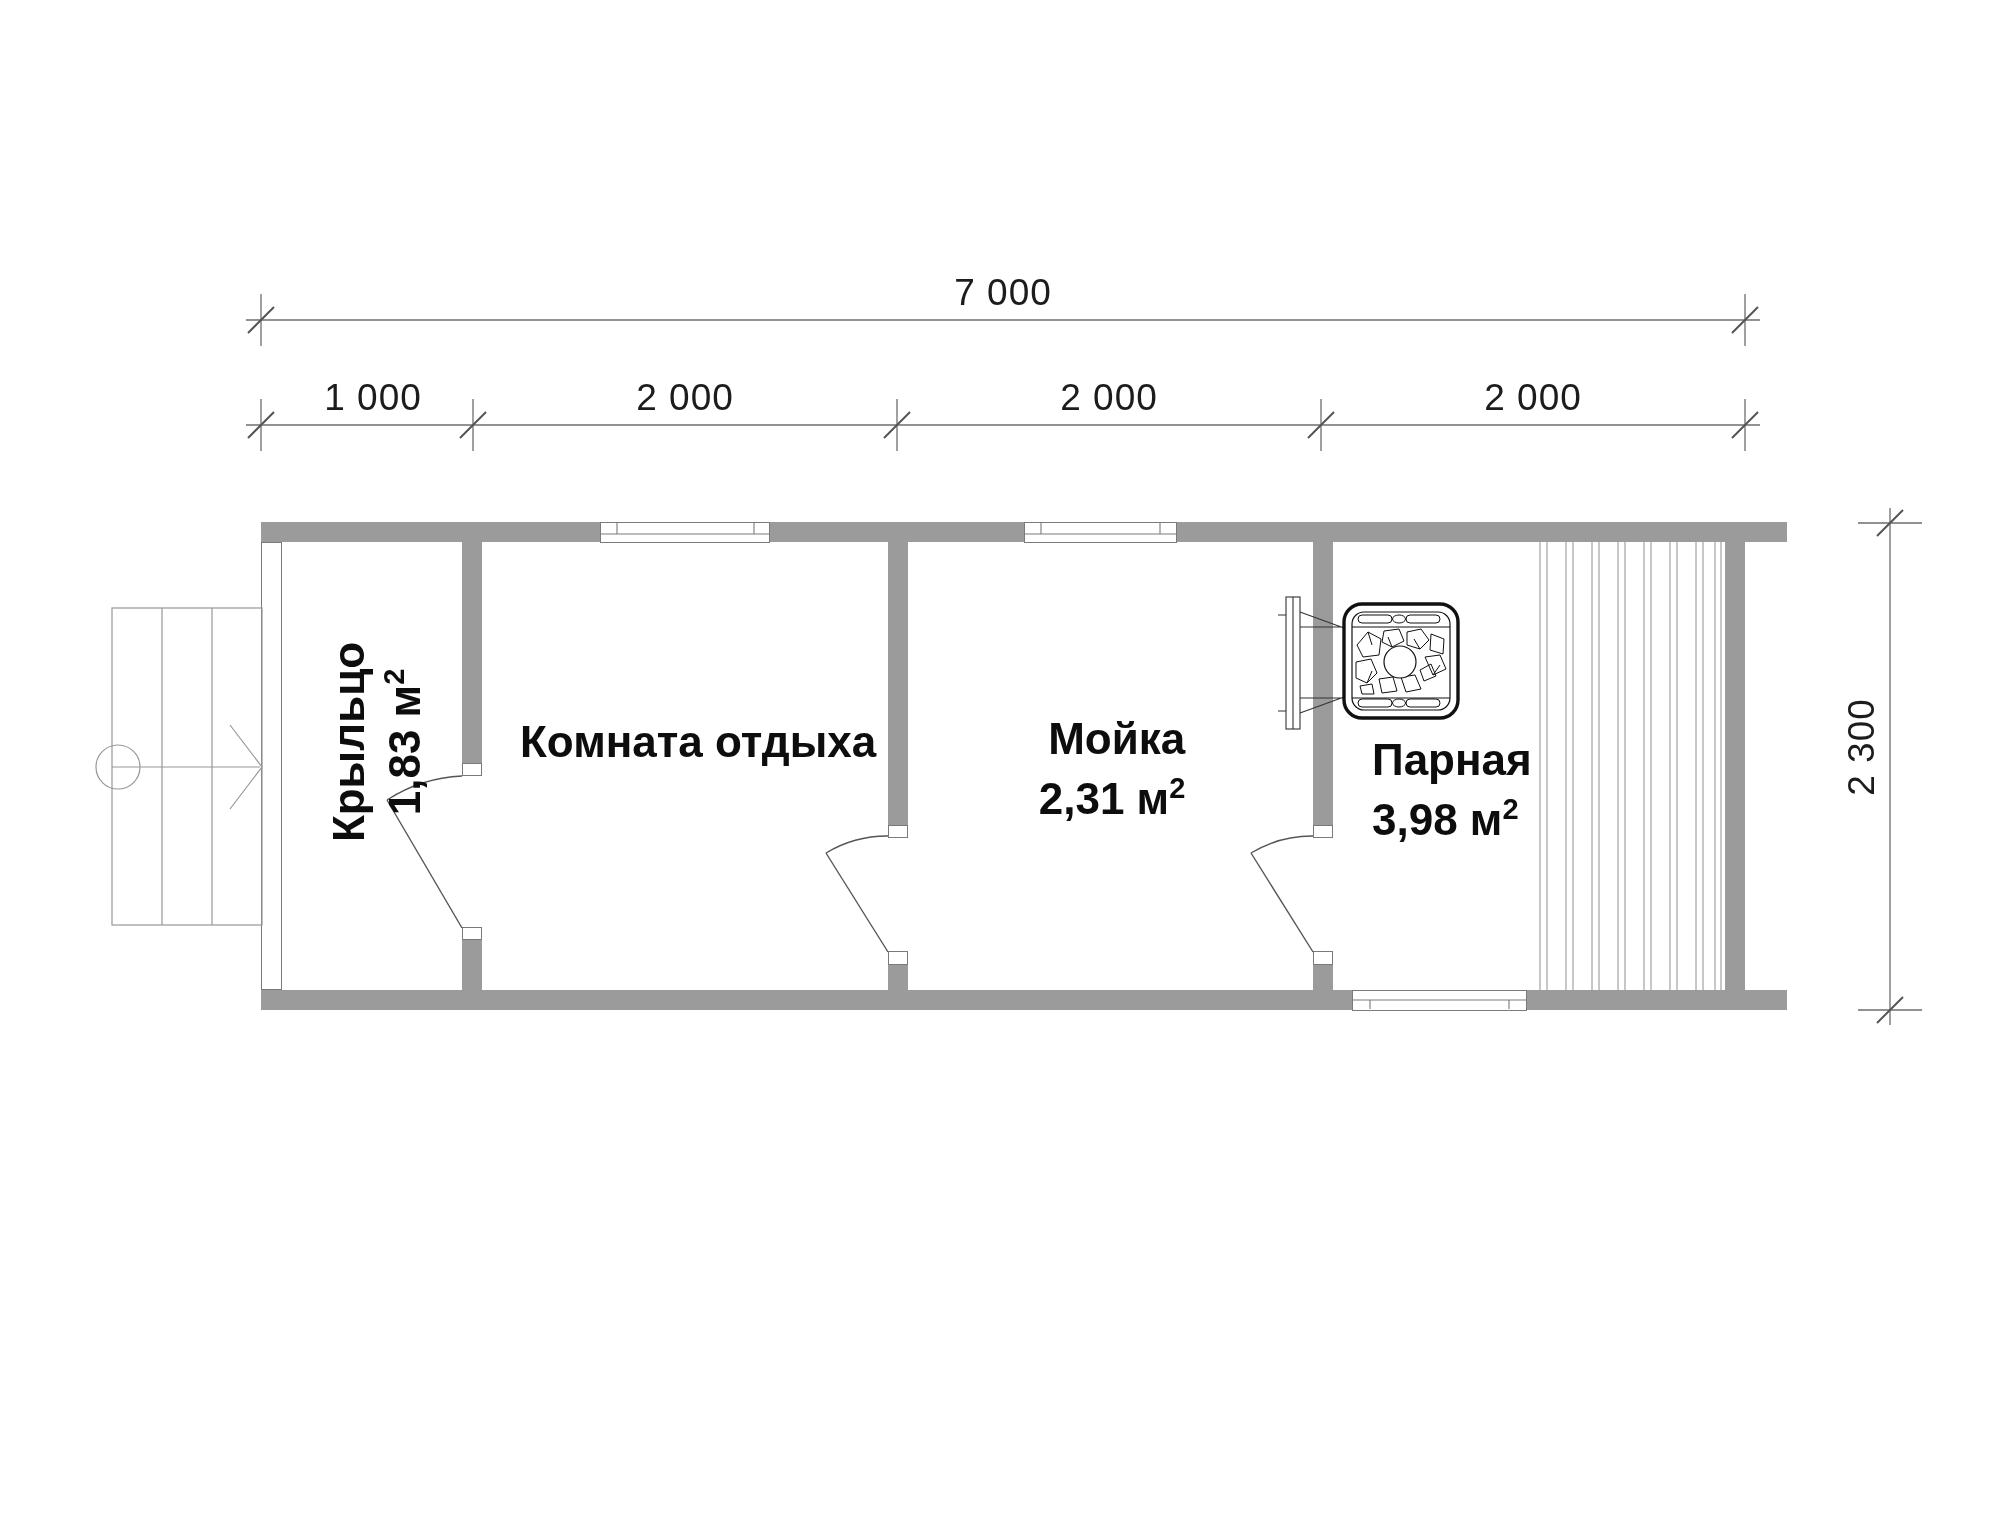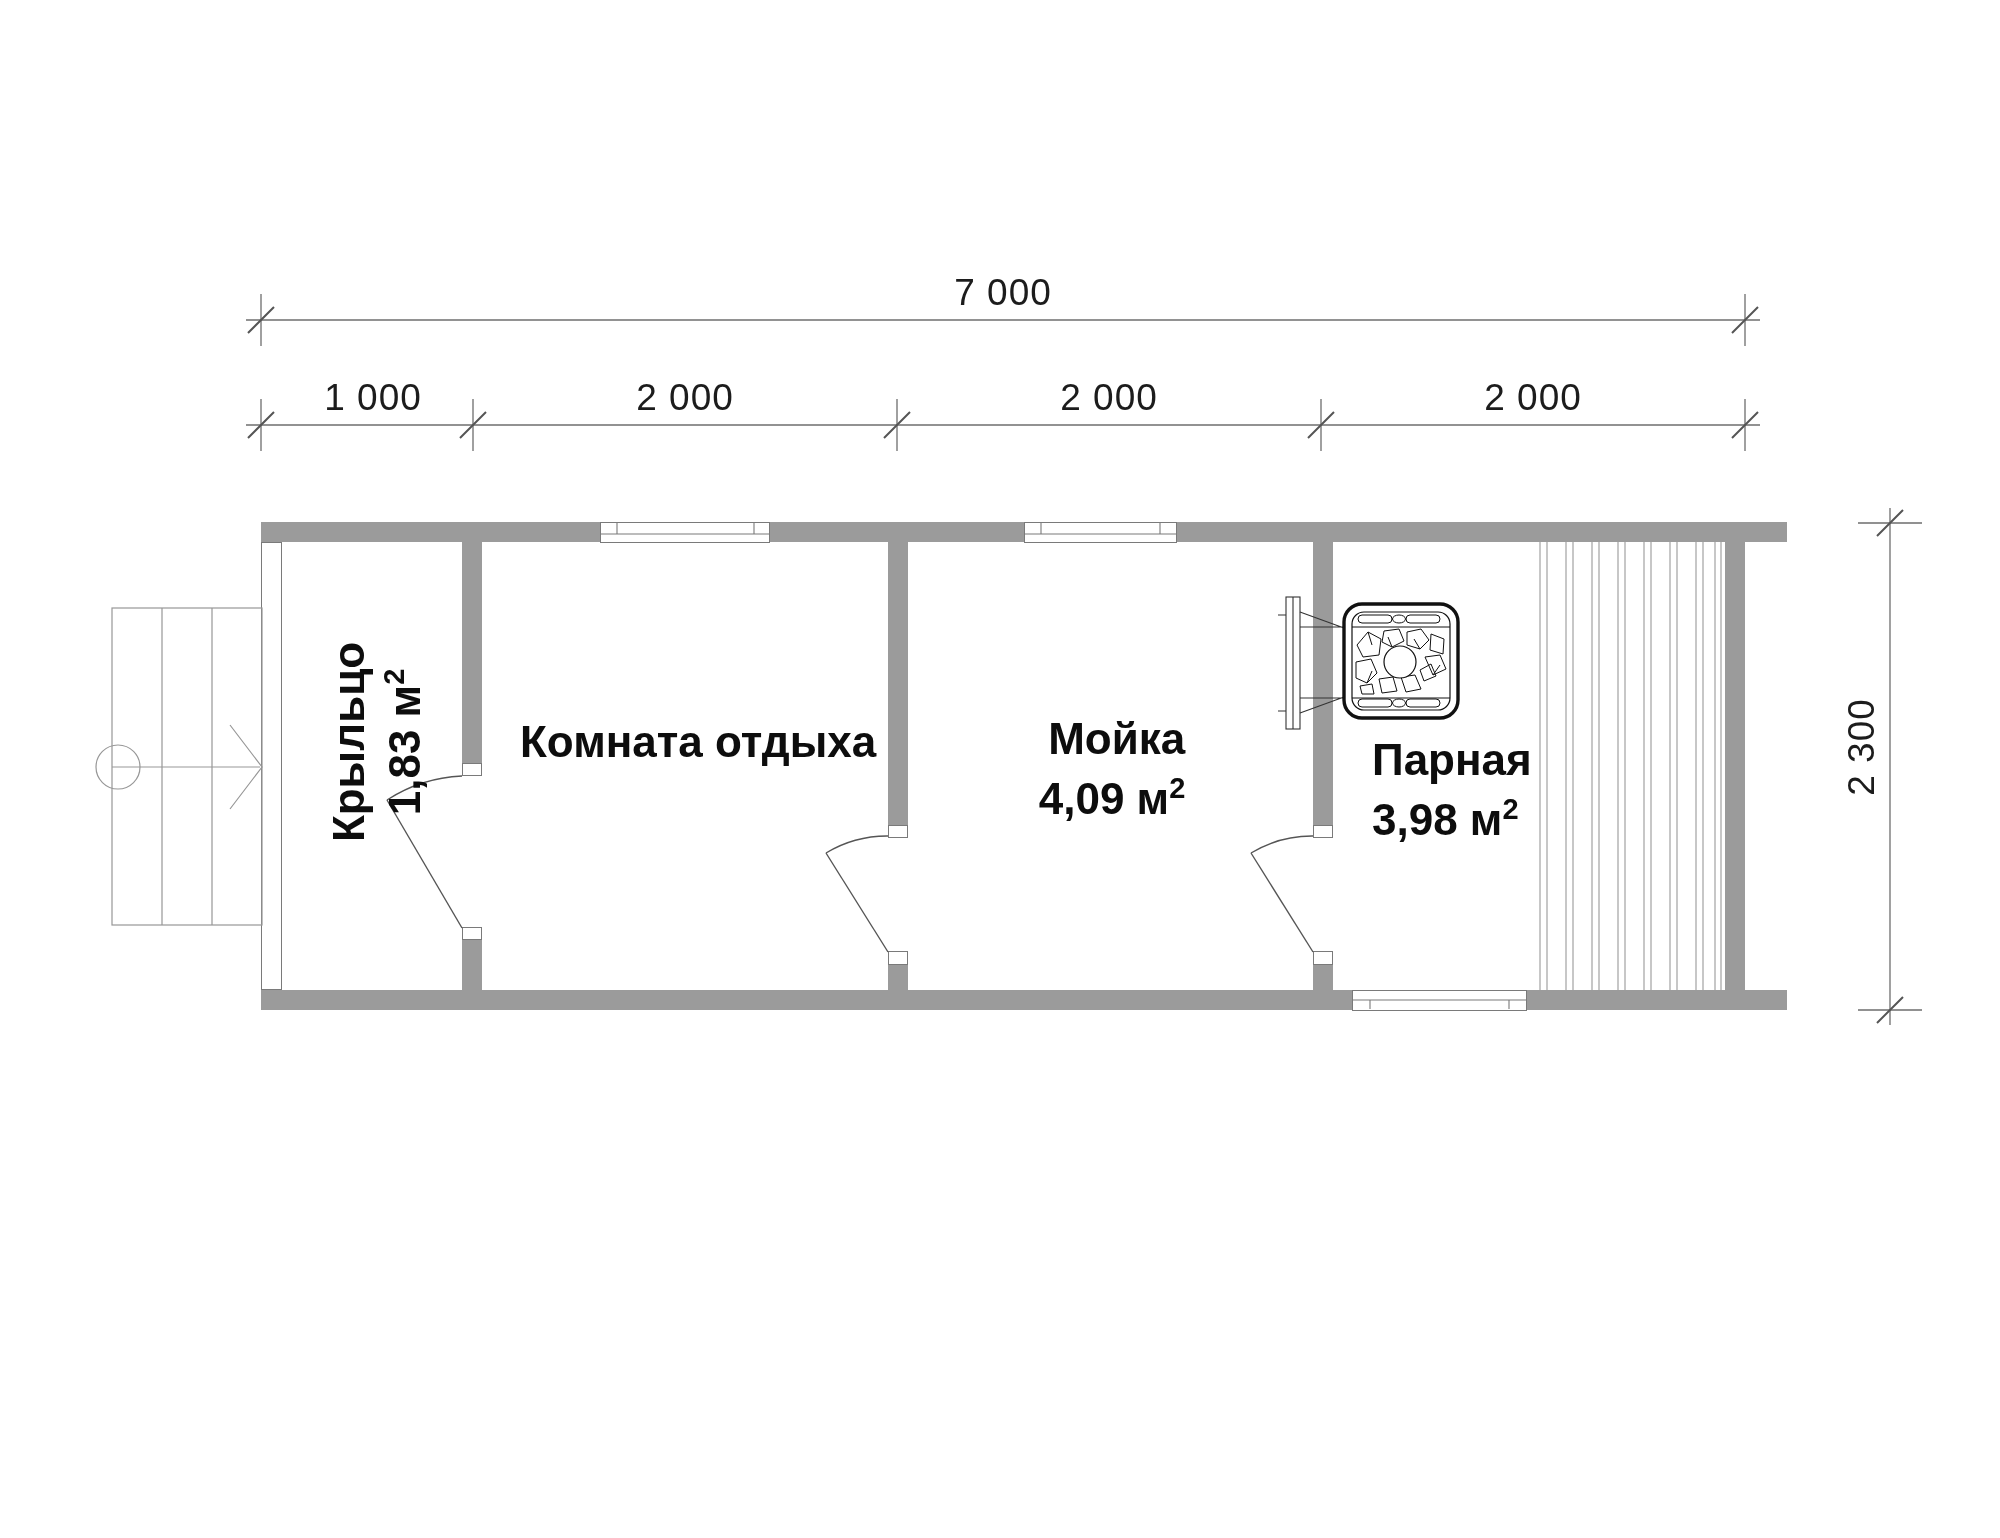--- a/index.html
+++ b/index.html
@@ -153,21 +153,21 @@
     <div>Крыльцо</div>
     <div><span>1,83 м</span><sup>2</sup></div>
   </div>
 
   <div class="roomlabel" style="left:520px;top:712px;text-align:center;">
     <div>Комната отдыха</div>
   </div>
 
   <div class="roomlabel centered" style="left:1112px;top:709px;">
     <div>Мойка</div>
-    <div><span>4,09 м</span><sup>2</sup></div>
+    <div><span>2,31 м</span><sup>2</sup></div>
   </div>
 
   <div class="roomlabel" style="left:1372px;top:730px;">
     <div>Парная</div>
     <div><span>3,98 м</span><sup>2</sup></div>
   </div>
 
 </div>
 
 </body></html>

